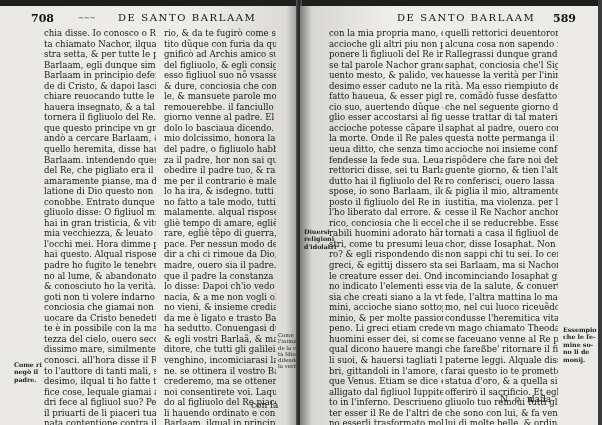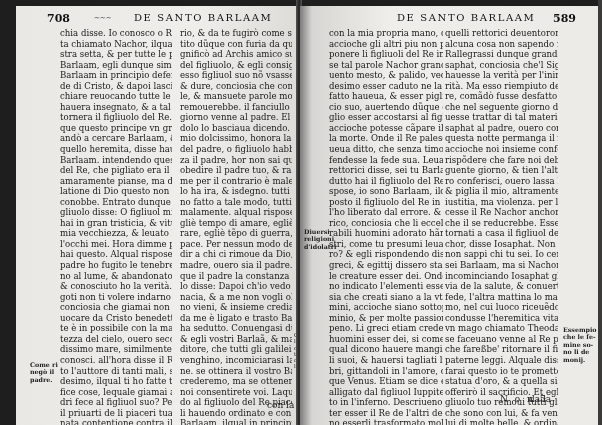--- a/index.html
+++ b/index.html
@@ -11,21 +11,21 @@
     }
     .spread {
       position: absolute; left: 0; top: 0; width: 602px; height: 425px;
       background: #1e1e1e;
     }
     .page {
       position: absolute; top: 6px; bottom: 0;
       background: #ecebe8;
       overflow: hidden;
     }
-    .page.left { left: 16px; width: 298px; background: linear-gradient(90deg, #e9e8e5 0%, #efeeeb 60%, #dcdbd8 96%, #9a9a98 100%); }
+    .page.left { left: 0; width: 298px; background: linear-gradient(90deg, #e9e8e5 0%, #efeeeb 60%, #dcdbd8 96%, #9a9a98 100%); }
     .page.right { left: 300px; width: 298px; background: linear-gradient(90deg, #7c7c7a 0%, #d7d6d3 4%, #efeeeb 30%, #ebeae7 100%); }
     .gutter {
       position: absolute; left: 296px; top: 0; width: 6px; height: 425px;
       background: linear-gradient(90deg, #555 0%, #222 50%, #555 100%);
     }
     .right-edge {
       position: absolute; right: 0; top: 0; width: 4px; height: 425px; background: #3a3a3a;
     }
     .header {
       position: absolute; top: 6px; height: 14px;

